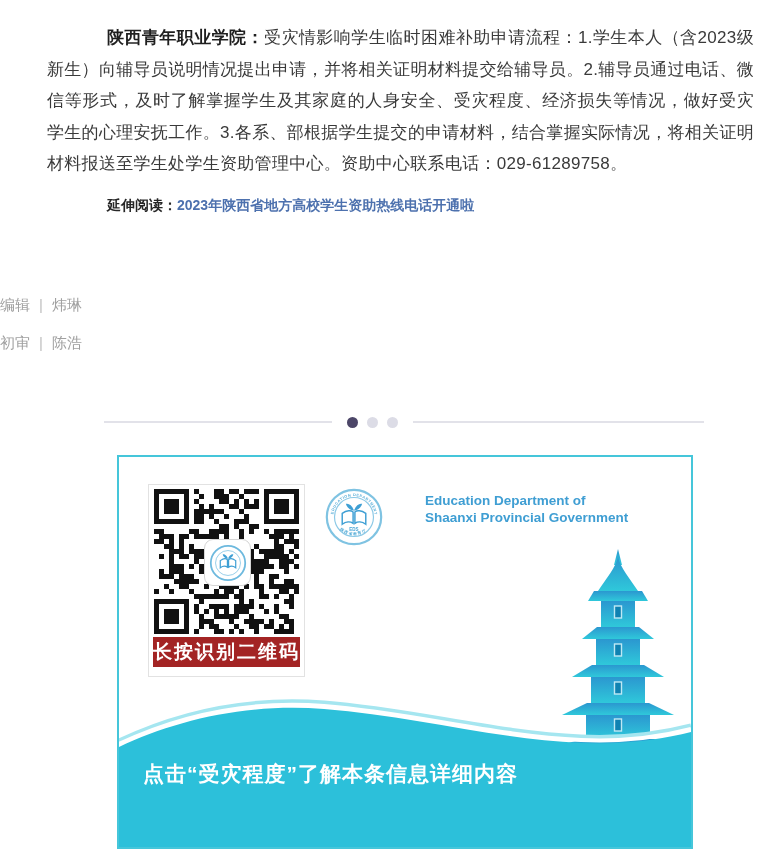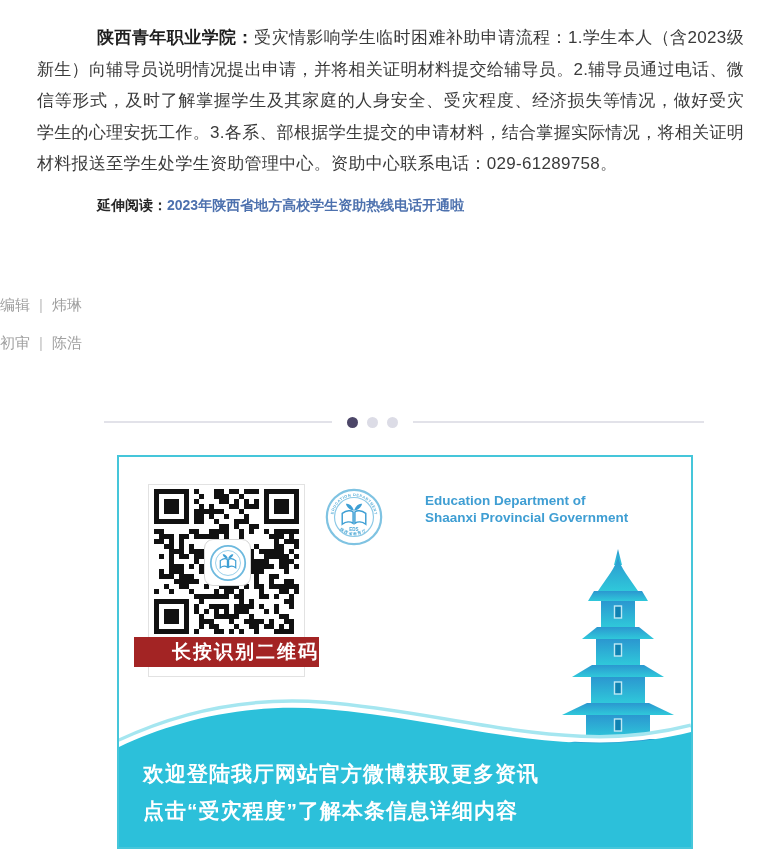--- a/index.html
+++ b/index.html
@@ -1,19 +1,19 @@
 <!DOCTYPE html>
 <html><head>
 <meta charset="utf-8">
 <style>
   html,body{margin:0;padding:0;background:#fff;}
   .page{position:relative;width:768px;height:849px;background:#fff;overflow:hidden;
         font-family:"Liberation Sans","DejaVu Sans",sans-serif;}
   
-  .article{position:absolute;left:37px;top:22px;width:707px;}
+  .article{position:absolute;left:47px;top:22px;width:707px;}
   .para{margin:0;font-size:17px;line-height:31.5px;color:#3a3a3a;text-align:justify;
         text-indent:60px;letter-spacing:.3px;}
   .para b{color:#1f1f1f;}
   .extended{margin:10px 0 0 0;padding-left:60px;font-size:14px;line-height:30px;}
   .extended b{color:#262626;}
   .extended a{color:#4d71ae;font-weight:700;text-decoration:none;}
   
   .credits{position:absolute;left:0;top:297px;width:768px;text-align:left;
            color:#a0a0a0;font-size:15px;}
   .credit-row{height:16px;line-height:16px;margin-bottom:22px;}
@@ -32,21 +32,21 @@
           border:2px solid #45c6da;box-sizing:border-box;background:#fff;overflow:hidden;}
   .qr-card{position:absolute;left:29px;top:27px;width:157px;height:193px;
            border:1px solid #e2e2e2;background:#fff;box-sizing:border-box;
            display:flex;flex-direction:column;align-items:center;padding-top:4px;}
   .qr-wrap{position:relative;width:145px;height:145px;}
   .qr-logo{position:absolute;left:50px;top:50px;width:45px;height:45px;background:#fff;
            border:1px solid #d5d5d5;border-radius:9px;display:flex;align-items:center;
            justify-content:center;}
   .qr-band{margin-top:3px;width:147px;height:30px;background:#a32424;color:#fff;
            font-size:19px;font-weight:700;letter-spacing:2px;display:flex;
-           align-items:center;justify-content:center;padding-left:38px;}
+           align-items:center;justify-content:center;}
   .logo-row{position:absolute;left:206px;top:31px;display:flex;align-items:flex-start;}
   .org-text{margin-left:42px;}
   .org-cn{font-size:30px;line-height:34px;font-weight:700;letter-spacing:3px;color:#2f94cc;}
   .org-en{margin-top:4px;font-size:13.5px;line-height:17px;font-weight:700;color:#3f9ed3;}
   .pagoda{position:absolute;left:423px;top:92px;z-index:1;}
   .wave{position:absolute;left:0;bottom:0;width:572px;height:150px;z-index:2;}
   .wave-text{position:absolute;left:24px;top:298px;z-index:4;color:#fff;font-weight:700;
              font-size:21px;line-height:37px;letter-spacing:1px;white-space:nowrap;}
 </style>
 </head>
@@ -443,18 +443,17 @@
       </g>
     </svg>
 
     <svg class="wave" viewBox="0 0 572 150" preserveAspectRatio="none">
       <path d="M0,44 C55,18 125,0 205,6 C295,13 375,36 462,40 C505,42 545,36 572,29" fill="none" stroke="#a5e6f0" stroke-width="5"></path>
       <path d="M0,47 C55,21 125,3 205,9 C295,16 375,39 462,43 C505,45 545,39 572,32" fill="none" stroke="#ffffff" stroke-width="4"></path>
       <path d="M0,50 C55,24 125,6 205,12 C295,19 375,42 462,46 C505,48 545,42 572,35 L572,150 L0,150 Z" fill="#2cc0da"></path>
     </svg>
 
     <div class="wave-text">
-      <div>欢迎登陆我厅网站官方微博获取更多资讯</div>
       <div>点击“受灾程度”了解本条信息详细内容</div>
     </div>
 
   </div>
 </div>
 
 </body></html>

